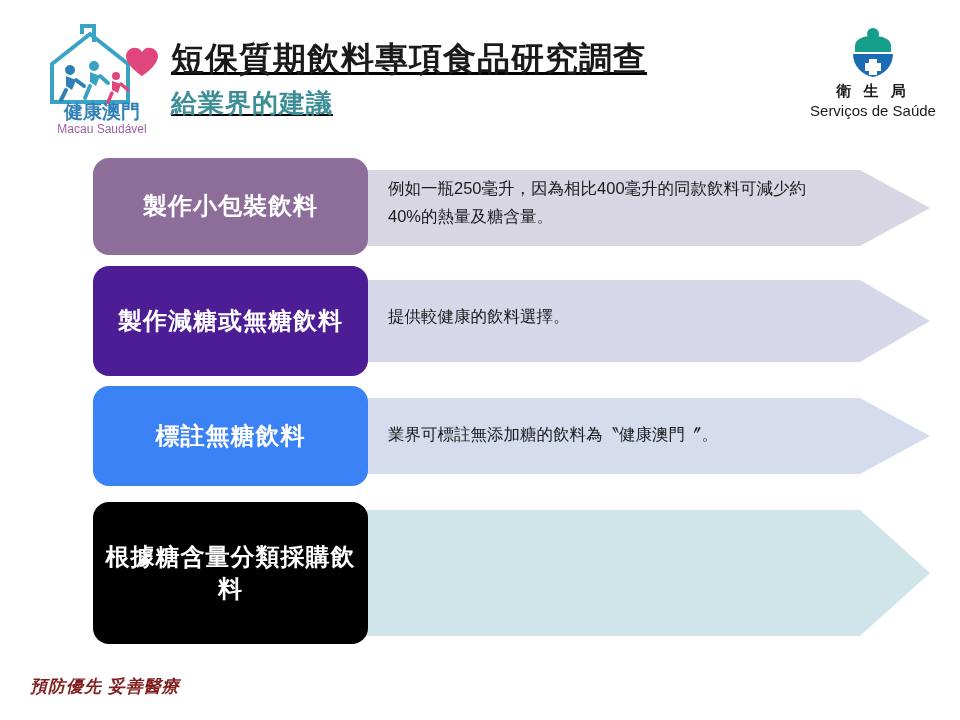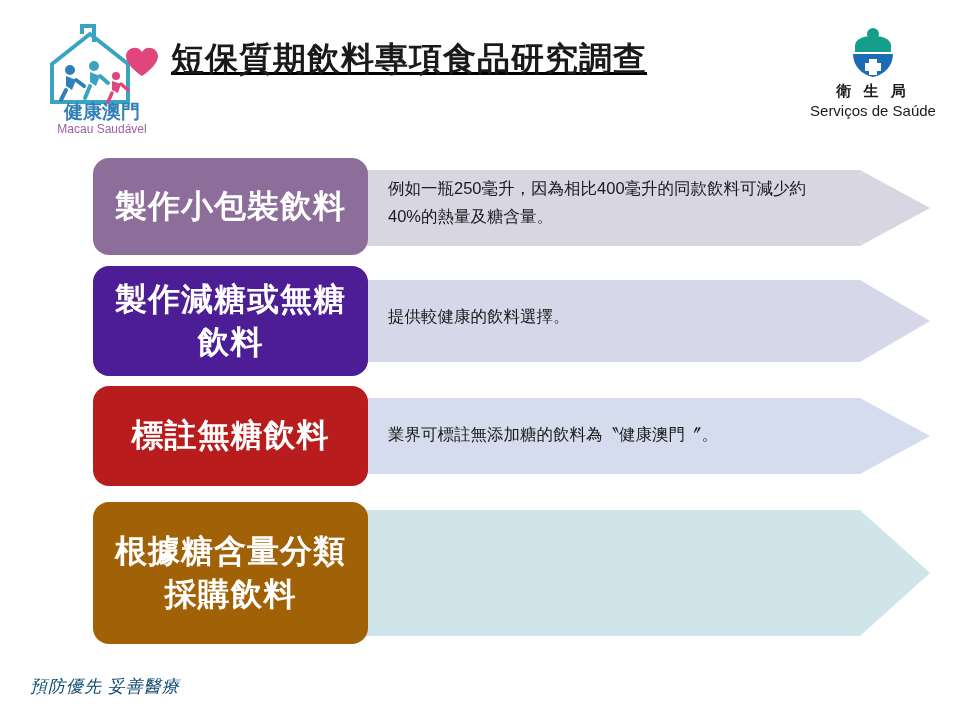--- a/index.html
+++ b/index.html
@@ -96,21 +96,21 @@
     color: #1a1a1a;
     line-height: 1.7;
     width: 440px;
   }
   .pill {
     position: absolute;
     left: 93px;
     width: 275px;
     border-radius: 16px;
     color: #ffffff;
-    font-size: 32px;
+    font-size: 24px;
     font-weight: bold;
     display: flex;
     align-items: center;
     justify-content: center;
     text-align: center;
     line-height: 1.35;
     letter-spacing: 1px;
     box-sizing: border-box;
     padding: 4px 10px;
   }
@@ -131,23 +131,23 @@
   #row-4 { top: 502px; height: 142px; }
   #row-4 .pill { top: 0; height: 142px; background: #63b7c4; }
   #row-4 .arrow-text { top: 26px; }
 
   
   #footer {
     position: absolute;
     left: 30px;
     bottom: 22px;
     font-size: 17px;
-    font-weight: normal;
+    font-weight: bold;
     font-style: italic;
-    color: #0c4a6e;
+    color: #7f1d1d;
     letter-spacing: 1px;
   }
 </style>
 </head>
 <body>
 
 <div id="header">
 
   <div id="logo-left">
     <svg width="160" height="120" viewBox="0 0 160 120" xmlns="http://www.w3.org/2000/svg">
@@ -173,20 +173,21 @@
         <path d="M90 75 l-4 9 M99 66 l7 6" stroke="#e0467c" stroke-width="3.5" fill="none" stroke-linecap="round"></path>
       </g>
 
       <text x="80" y="100" text-anchor="middle" font-family="Liberation Sans, sans-serif" font-size="19" font-weight="bold" fill="#2f80b8">健康澳門</text>
       <text x="80" y="115" text-anchor="middle" font-family="Liberation Sans, sans-serif" font-size="12" fill="#9b5fa4">Macau Saudável</text>
     </svg>
   </div>
 
   <div id="title-block">
     <div id="main-title" style="color: rgb(26, 26, 26);">短保質期飲料專項食品研究調查</div>
+    <div id="subtitle" style="color: rgb(61, 142, 150);">給業界的建議</div>
   </div>
 
   <div id="logo-right">
     <svg id="ssm-mark" width="64" height="52" viewBox="0 0 64 52" xmlns="http://www.w3.org/2000/svg">
       <circle cx="32" cy="8" r="6" fill="#159e8c"></circle>
       <path d="M14 20 c0-7 8-10 18-10 c10 0 18 3 18 10 l0 6 l-36 0 z" fill="#159e8c"></path>
       <path d="M12 28 c0 12 9 21 20 23 c11-2 20-11 20-23 z" fill="#1b6cb5"></path>
       <rect x="28" y="33" width="8" height="16" fill="#ffffff"></rect>
       <rect x="24" y="37" width="16" height="8" fill="#ffffff"></rect>
     </svg>
@@ -209,23 +210,23 @@
   </svg>
   <div class="arrow-text">提供較健康的飲料選擇。</div>
   <div class="pill" style="background: #4c1d95;">製作減糖或無糖飲料</div>
 </div>
 
 <div class="row" id="row-3">
   <svg class="arrow" width="570" height="100" viewBox="0 0 570 100" xmlns="http://www.w3.org/2000/svg">
     <path d="M0 12 L500 12 L570 50 L500 88 L0 88 Z" fill="#d4dced"></path>
   </svg>
   <div class="arrow-text">業界可標註無添加糖的飲料為〝健康澳門〞。</div>
-  <div class="pill" style="background: #b91c1c;">標註無糖飲料</div>
+  <div class="pill" style="background: #3b82f6;">標註無糖飲料</div>
 </div>
 
 <div class="row" id="row-4">
   <svg class="arrow" width="570" height="142" viewBox="0 0 570 142" xmlns="http://www.w3.org/2000/svg">
     <path d="M0 8 L500 8 L570 71 L500 134 L0 134 Z" fill="#cfe5ea"></path>
   </svg>
-  <div class="pill" style="background: #a16207;">根據糖含量分類採購飲料</div>
+  <div class="pill" style="background: #000000;">根據糖含量分類採購飲料</div>
 </div>
 
 <div id="footer">預防優先  妥善醫療</div>
 
 </body></html>

